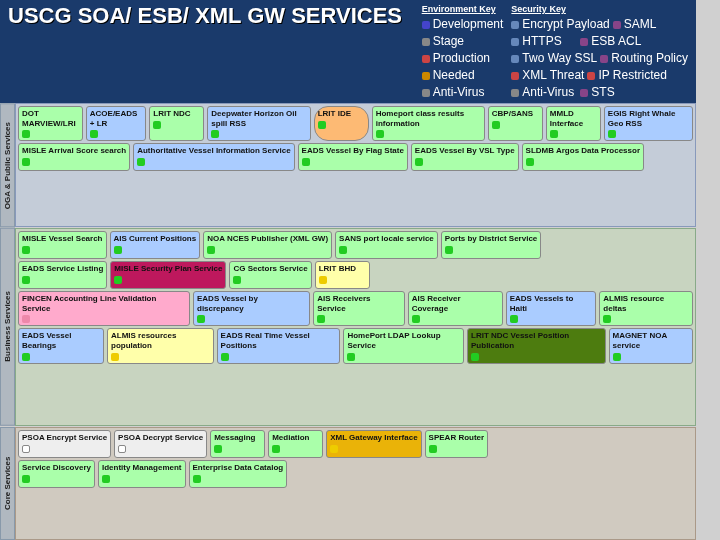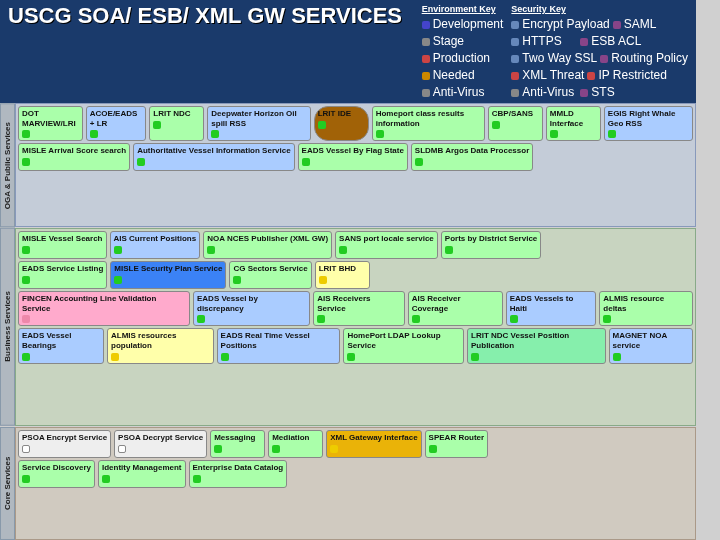--- a/index.html
+++ b/index.html
@@ -226,21 +226,21 @@
               <span class="dot dot-green"></span>
             </div>
             <div class="svc svc-sm" style="background:#aaffaa;">
               <span class="svc-label">LRIT NDC</span>
               <span class="dot dot-green"></span>
             </div>
             <div class="svc svc-md" style="background:#aaccff;">
               <span class="svc-label">Deepwater Horizon Oil spill RSS</span>
               <span class="dot dot-green"></span>
             </div>
-            <div class="svc svc-sm" style="background:#a16207;border-radius:14px;">
+            <div class="svc svc-sm" style="background:#fdba74;border-radius:14px;">
               <span class="svc-label">LRIT IDE</span>
               <span class="dot dot-green"></span>
             </div>
             <div class="svc svc-md" style="background:#aaffaa;">
               <span class="svc-label">Homeport class results information</span>
               <span class="dot dot-green"></span>
             </div>
             <div class="svc svc-sm" style="background:#aaffaa;">
               <span class="svc-label">CBP/SANS</span>
               <span class="dot dot-green"></span>
@@ -259,20 +259,24 @@
             <div class="svc svc-md" style="background:#aaffaa;">
               <span class="svc-label">MISLE Arrival Score search</span>
               <span class="dot dot-green"></span>
             </div>
             <div class="svc svc-lg" style="background:#aaccff;">
               <span class="svc-label">Authoritative Vessel Information Service</span>
               <span class="dot dot-green"></span>
             </div>
             <div class="svc svc-md" style="background:#aaffaa;">
               <span class="svc-label">EADS Vessel By Flag State</span>
+              <span class="dot dot-green"></span>
+            </div>
+            <div class="svc svc-md" style="background:#aaffaa;">
+              <span class="svc-label">EADS Vessel By VSL Type</span>
               <span class="dot dot-green"></span>
             </div>
             <div class="svc svc-md" style="background:#aaffaa;">
               <span class="svc-label">SLDMB Argos Data Processor</span>
               <span class="dot dot-green"></span>
             </div>
           </div>
         </div>
       </div>
 
@@ -301,21 +305,21 @@
               <span class="svc-label">Ports by District Service</span>
               <span class="dot dot-green"></span>
             </div>
           </div>
 
           <div class="flex-row">
             <div class="svc svc-md" style="background:#aaffaa;">
               <span class="svc-label">EADS Service Listing</span>
               <span class="dot dot-green"></span>
             </div>
-            <div class="svc svc-lg" style="background:#3b82f6;">
+            <div class="svc svc-lg" style="background:#be185d;">
               <span class="svc-label">MISLE Security Plan Service</span>
               <span class="dot dot-green"></span>
             </div>
             <div class="svc svc-md" style="background:#aaffaa;">
               <span class="svc-label">CG Sectors Service</span>
               <span class="dot dot-green"></span>
             </div>
             <div class="svc svc-sm" style="background:#ffffaa;">
               <span class="svc-label">LRIT BHD</span>
               <span class="dot dot-yellow"></span>
@@ -359,21 +363,21 @@
               <span class="dot dot-yellow"></span>
             </div>
             <div class="svc svc-md" style="background:#aaccff;">
               <span class="svc-label">EADS Real Time Vessel Positions</span>
               <span class="dot dot-green"></span>
             </div>
             <div class="svc svc-md" style="background:#aaffaa;">
               <span class="svc-label">HomePort LDAP Lookup Service</span>
               <span class="dot dot-green"></span>
             </div>
-            <div class="svc svc-md" style="background:#86efac;">
+            <div class="svc svc-md" style="background:#4d7c0f;">
               <span class="svc-label">LRIT NDC Vessel Position Publication</span>
               <span class="dot dot-green"></span>
             </div>
             <div class="svc svc-sm" style="background:#aaccff;">
               <span class="svc-label">MAGNET NOA service</span>
               <span class="dot dot-green"></span>
             </div>
           </div>
         </div>
       </div>

